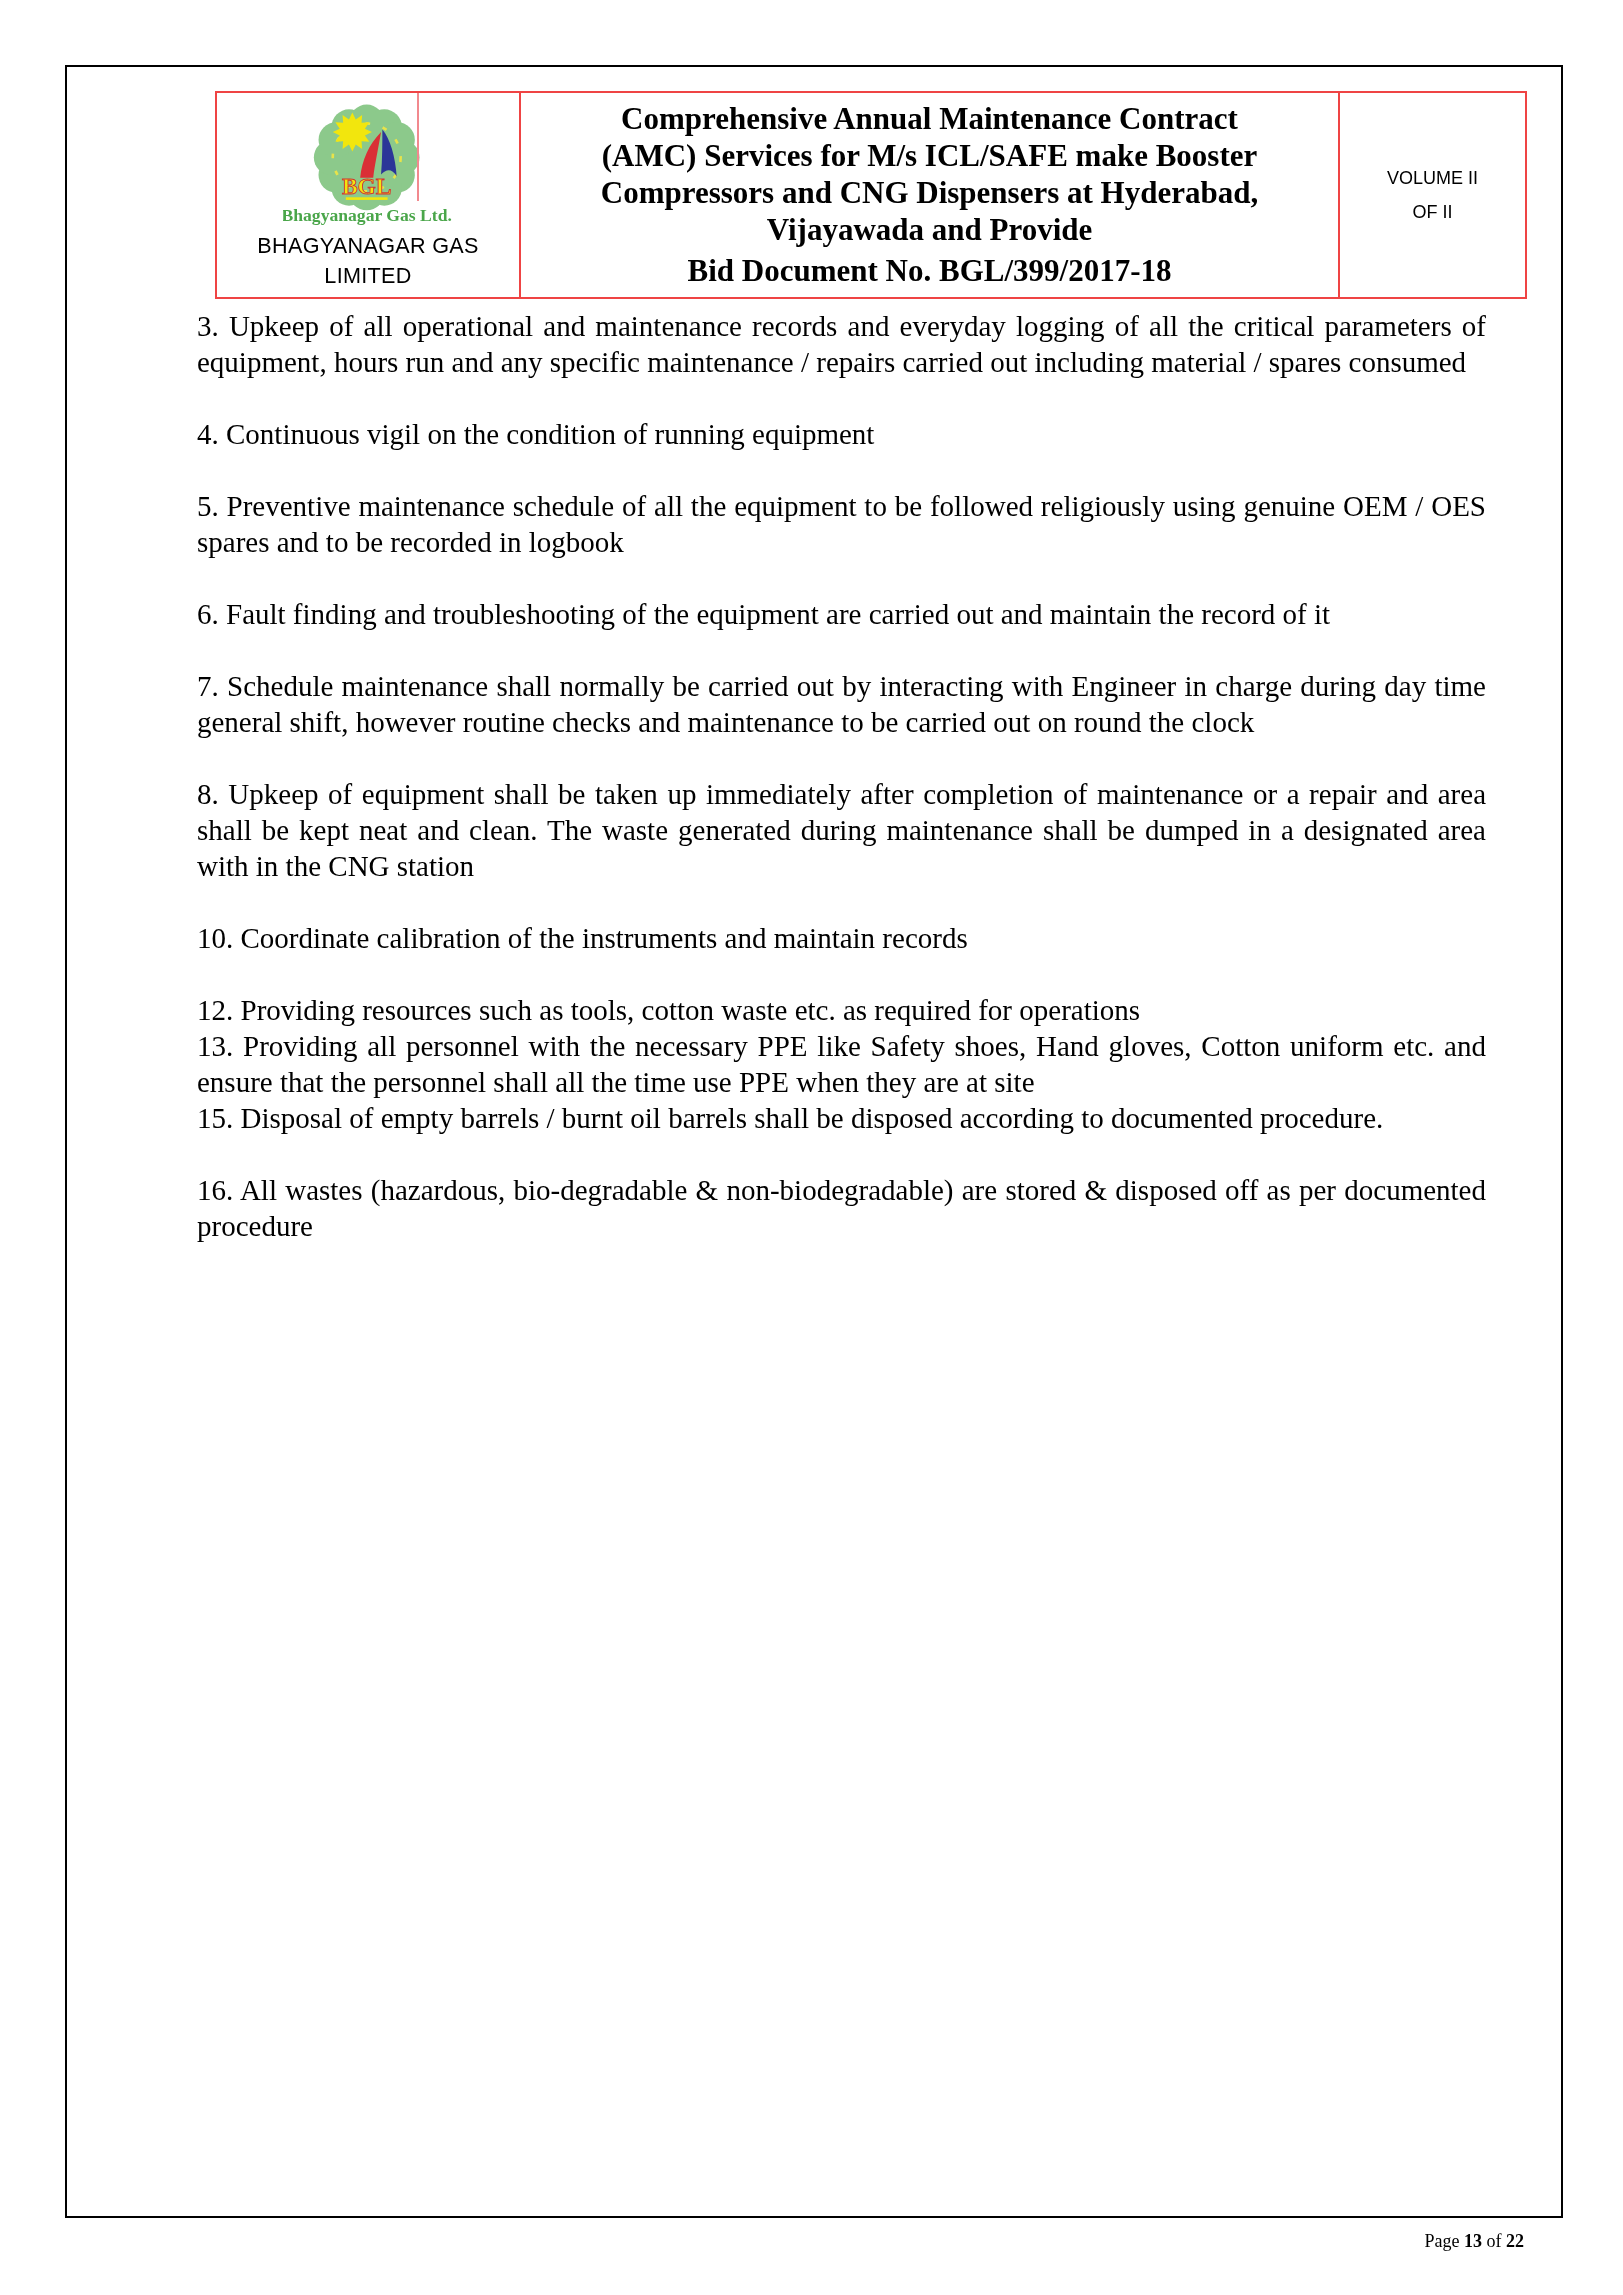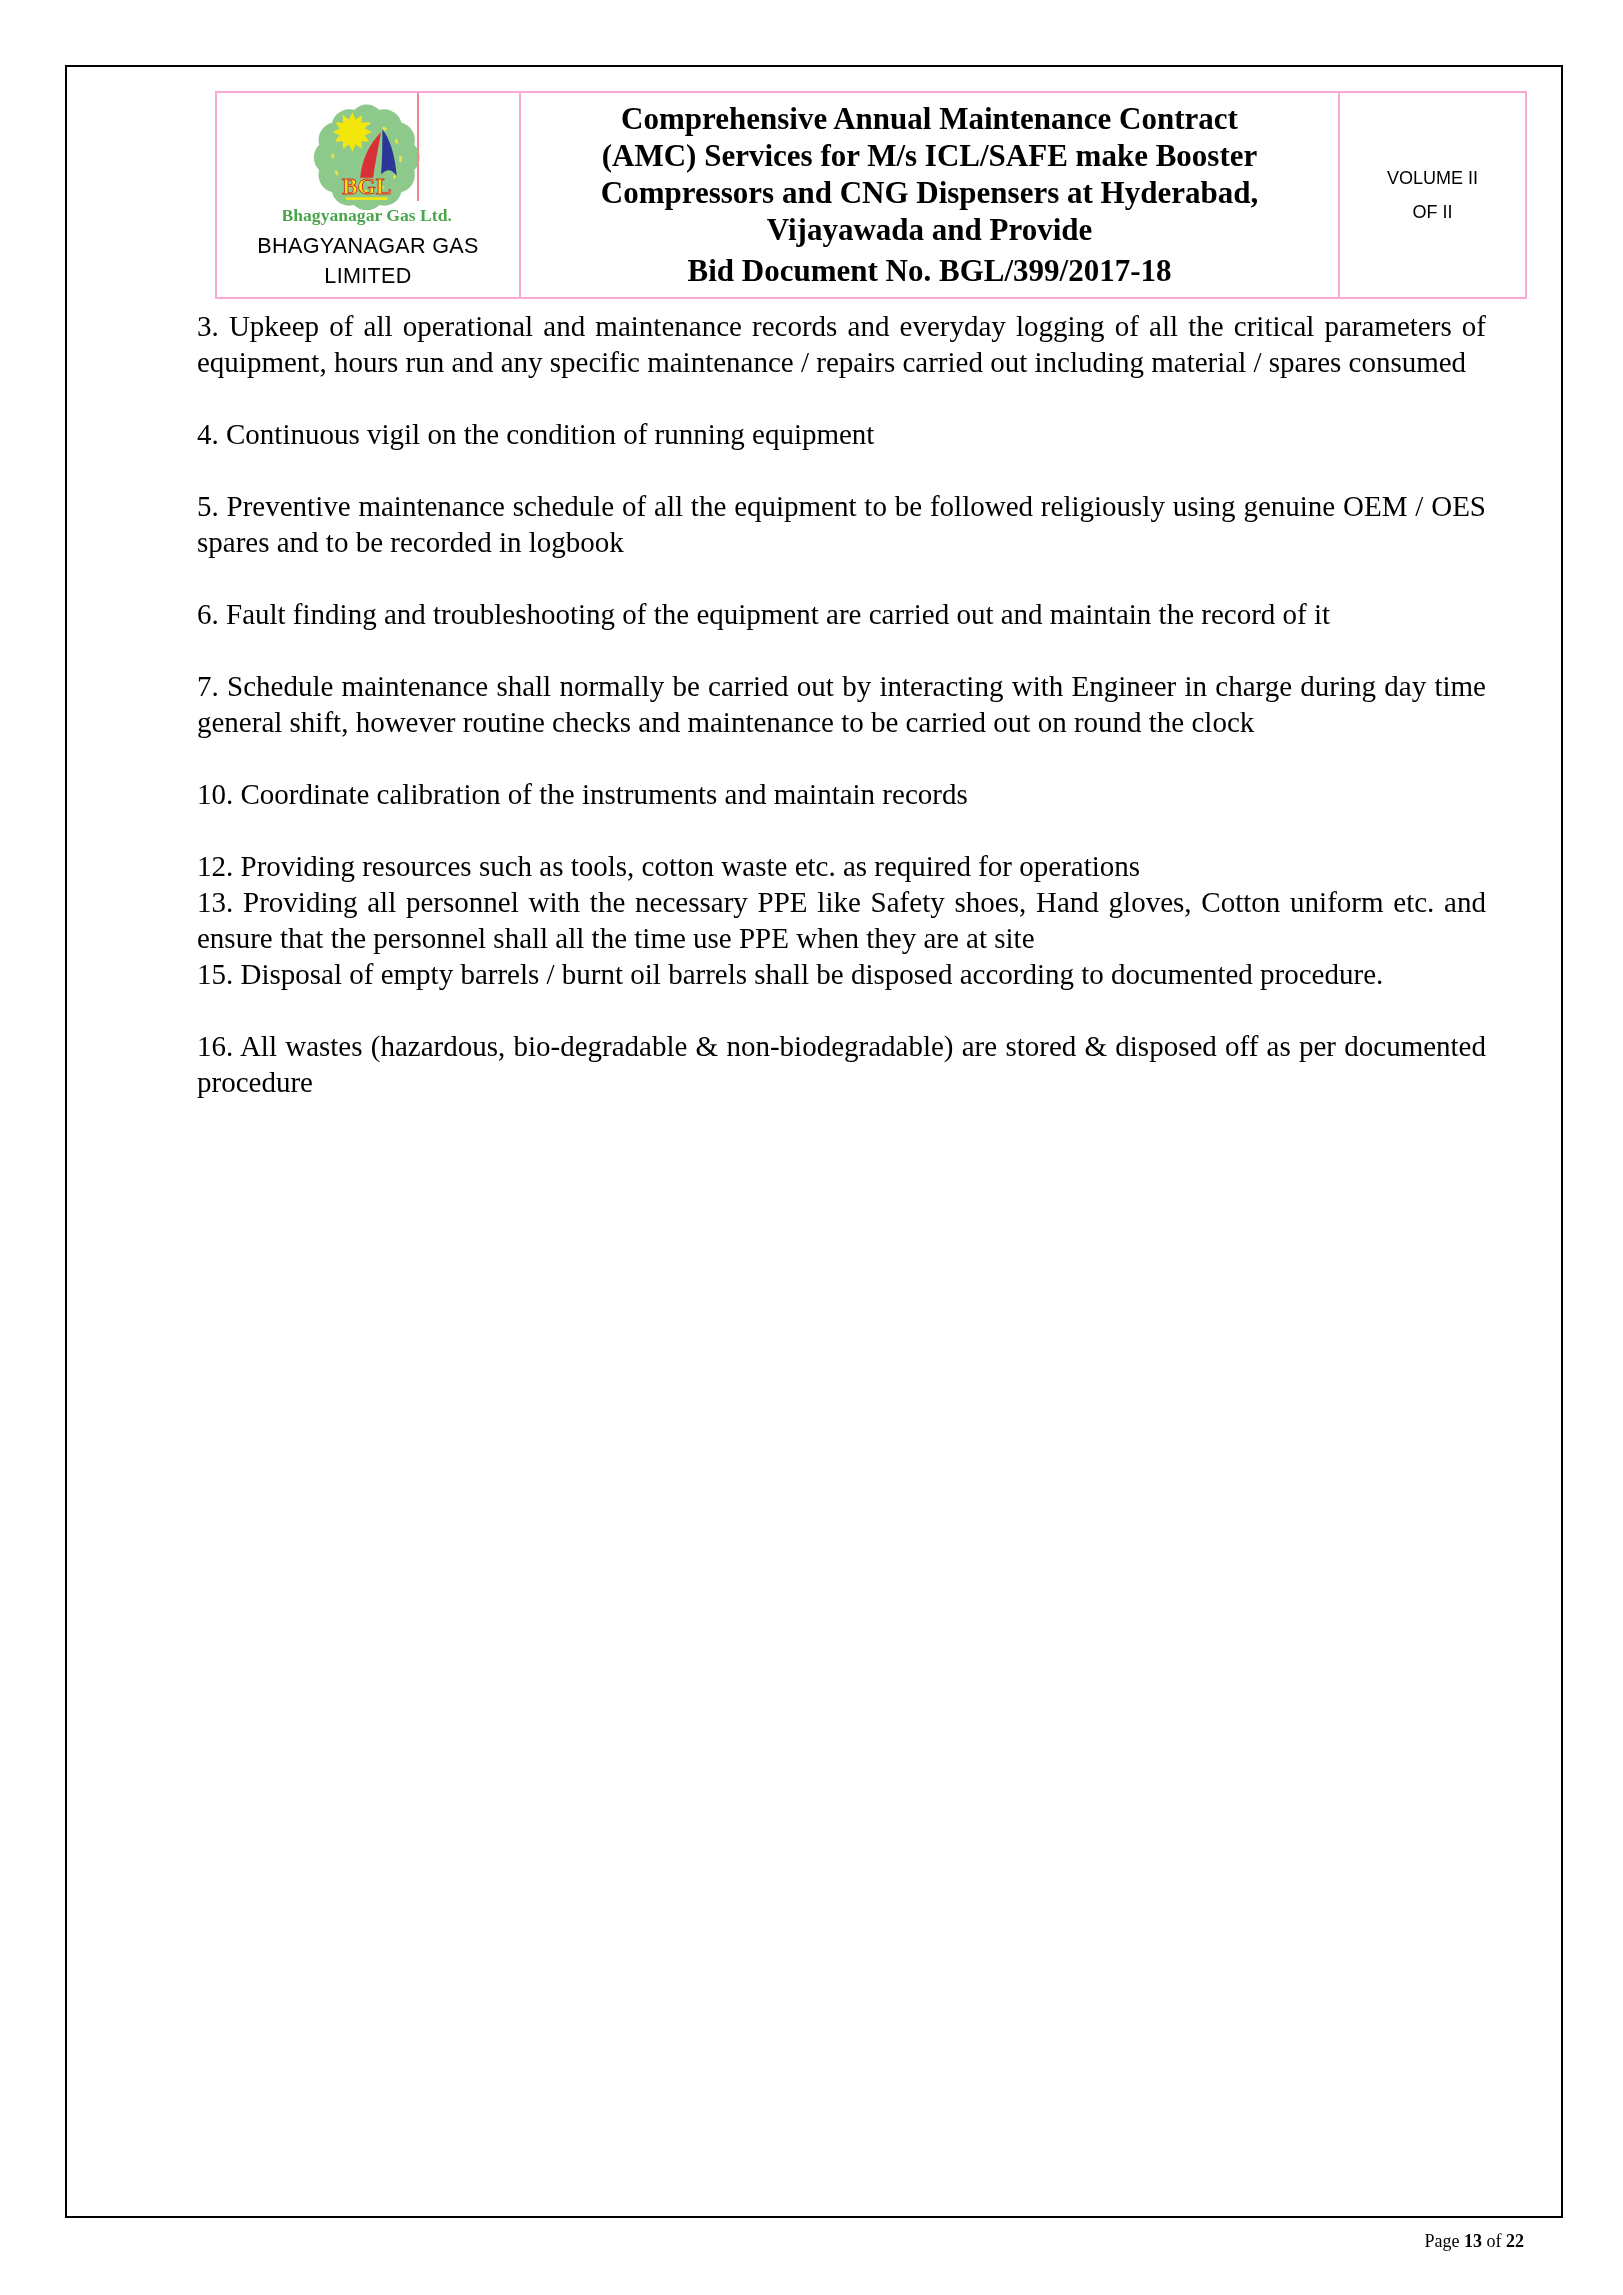--- a/index.html
+++ b/index.html
@@ -22,21 +22,21 @@
     box-sizing: border-box;
   }
   
   .header-table {
     border-collapse: collapse;
     margin: 23.6px 0 0 148px;
     width: 1263px;
     table-layout: fixed;
   }
   .header-table td {
-    border: 2px solid #f9a8d4;
+    border: 2px solid #ef4444;
     padding: 0;
     vertical-align: middle;
     box-sizing: border-box;
   }
   td.logo-cell {
     width: 304px;
     position: relative;
     text-align: center;
     padding: 9.2px 5.2px 6.5px 5.2px;
   }
@@ -149,20 +149,21 @@
       </tr>
     </tbody>
       </table>
 
     <div class="content">
         <p class="para">3. Upkeep of all operational and maintenance records and everyday logging of all the critical parameters of equipment, hours run and any specific maintenance / repairs carried out including material / spares consumed</p>
         <p class="para gap">4. Continuous vigil on the condition of running equipment</p>
         <p class="para gap">5. Preventive maintenance schedule of all the equipment to be followed religiously using genuine OEM / OES spares and to be recorded in logbook</p>
         <p class="para gap">6. Fault finding and troubleshooting of the equipment are carried out and maintain the record of it</p>
         <p class="para gap">7. Schedule maintenance shall normally be carried out by interacting with Engineer in charge during day time general shift, however routine checks and maintenance to be carried out on round the clock</p>
+        <p class="para gap">8. Upkeep of equipment shall be taken up immediately after completion of maintenance or a repair and area shall be kept neat and clean. The waste generated during maintenance shall be dumped in a designated area with in the CNG station</p>
         <p class="para gap">10. Coordinate calibration of the instruments and maintain records</p>
         <p class="para gap">12. Providing resources such as tools, cotton waste etc. as required for operations</p>
         <p class="para">13. Providing all personnel with the necessary PPE like Safety shoes, Hand gloves, Cotton uniform etc. and ensure that the personnel shall all the time use PPE when they are at site</p>
         <p class="para">15. Disposal of empty barrels / burnt oil barrels shall be disposed according to documented procedure.</p>
         <p class="para gap">16. All wastes (hazardous, bio-degradable &amp; non-biodegradable) are stored &amp; disposed off as per documented procedure</p>
       </div>
 
   </div>
 
   <div class="footer"><span>Page </span><b>13</b><span> of </span><b>22</b></div>

